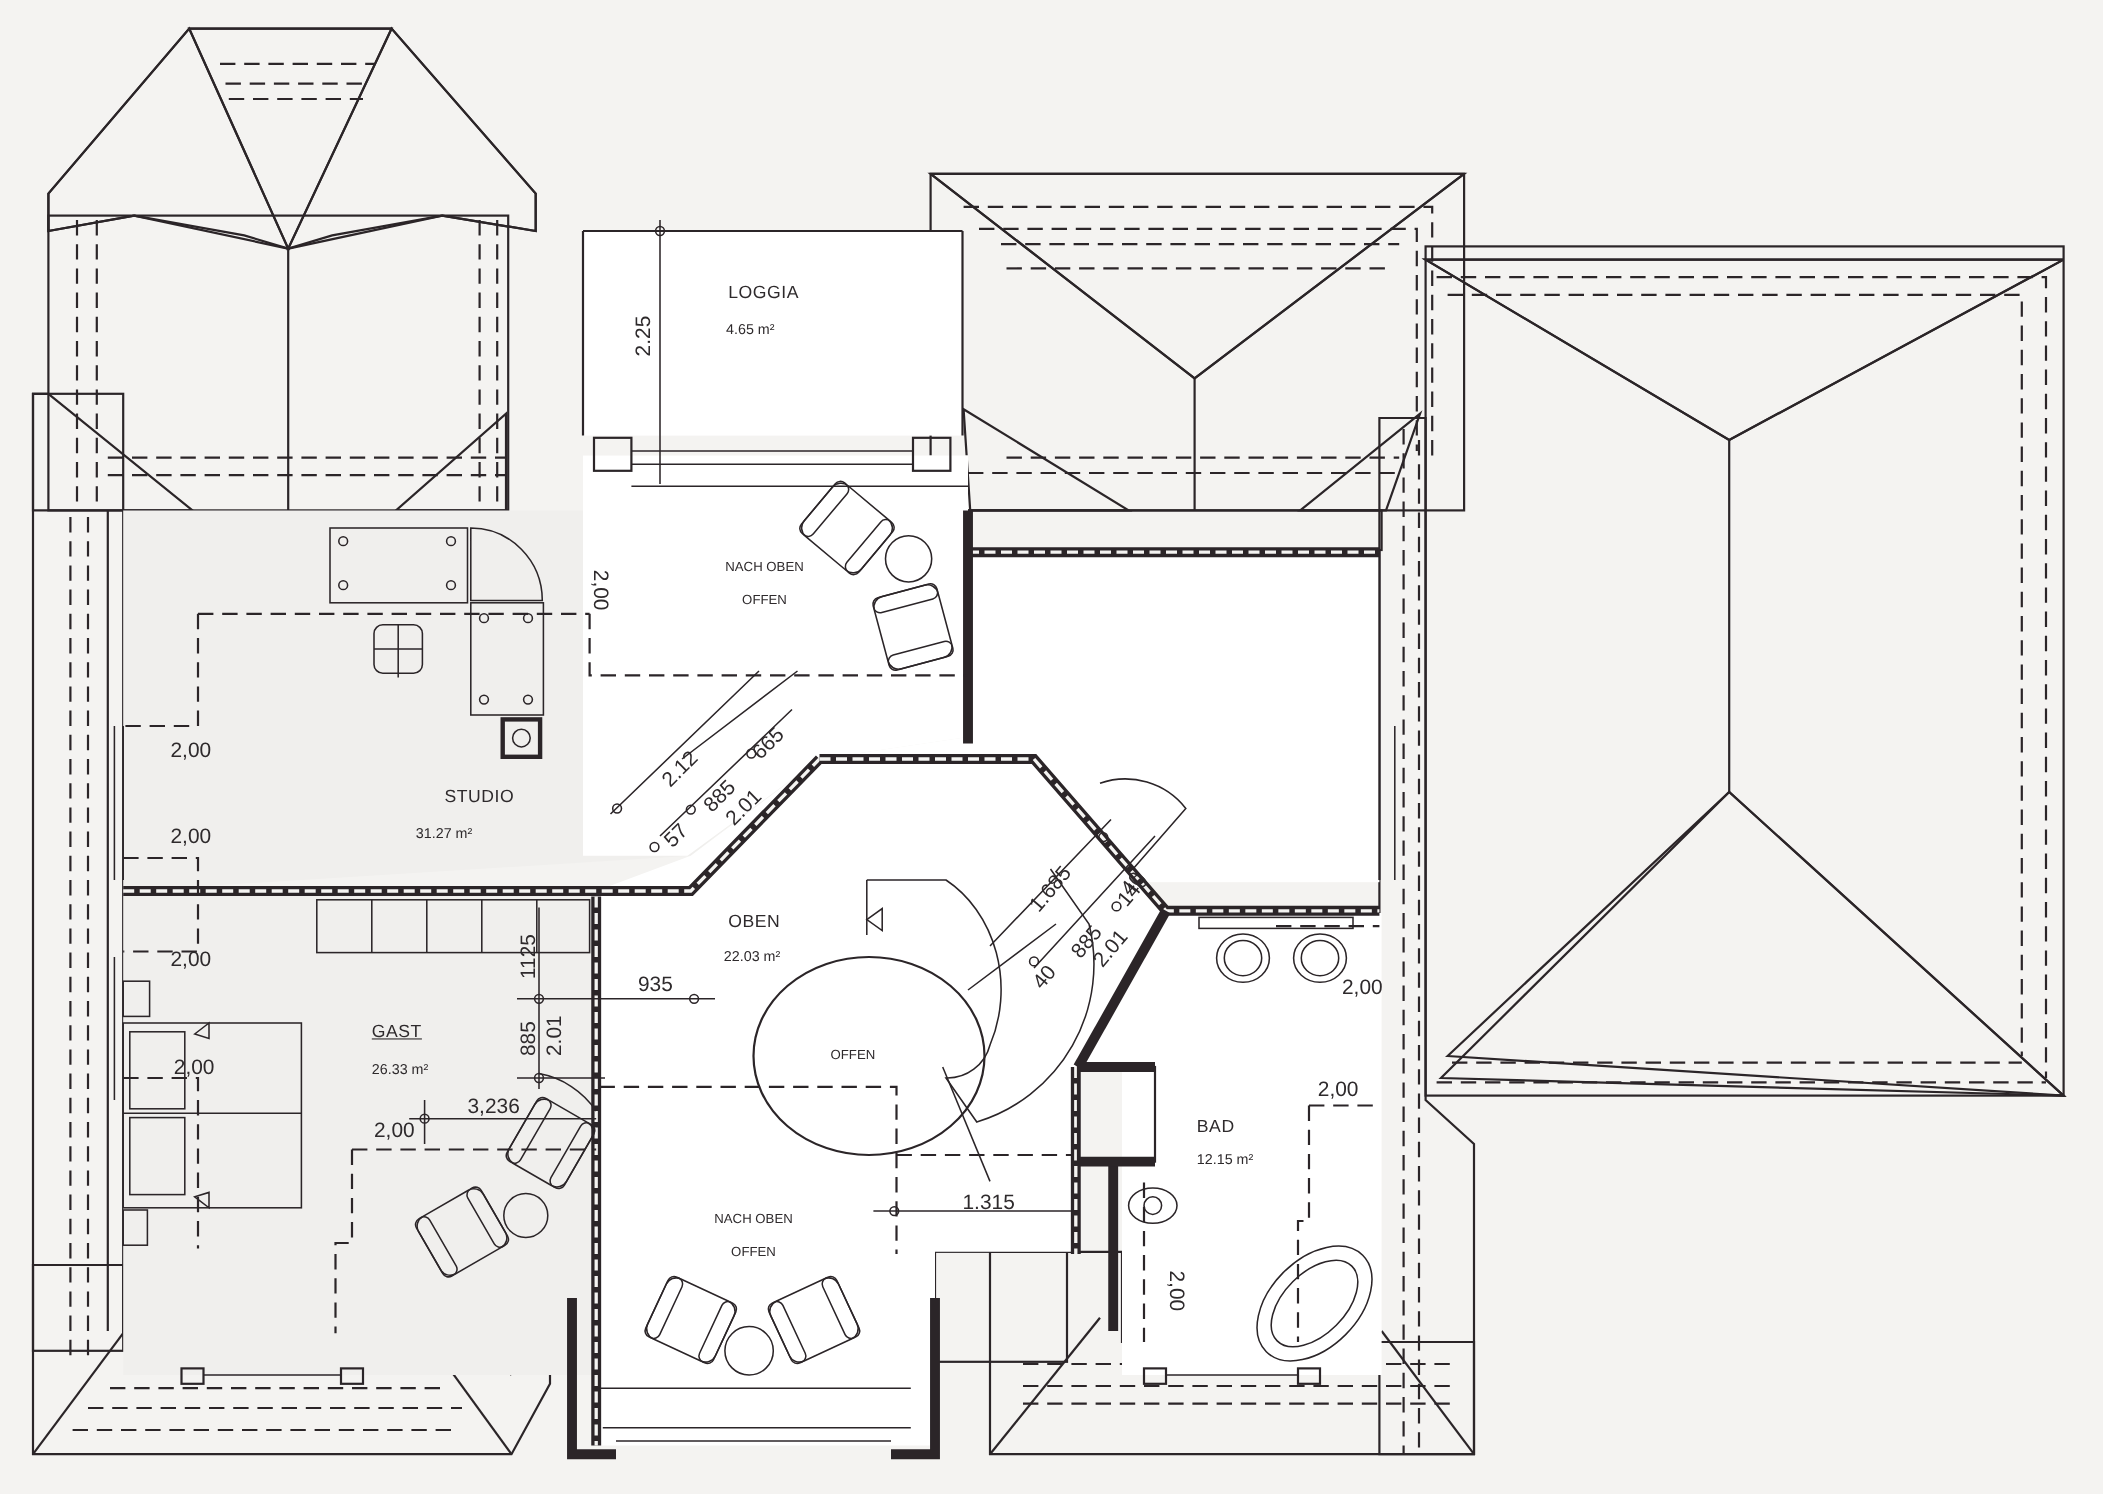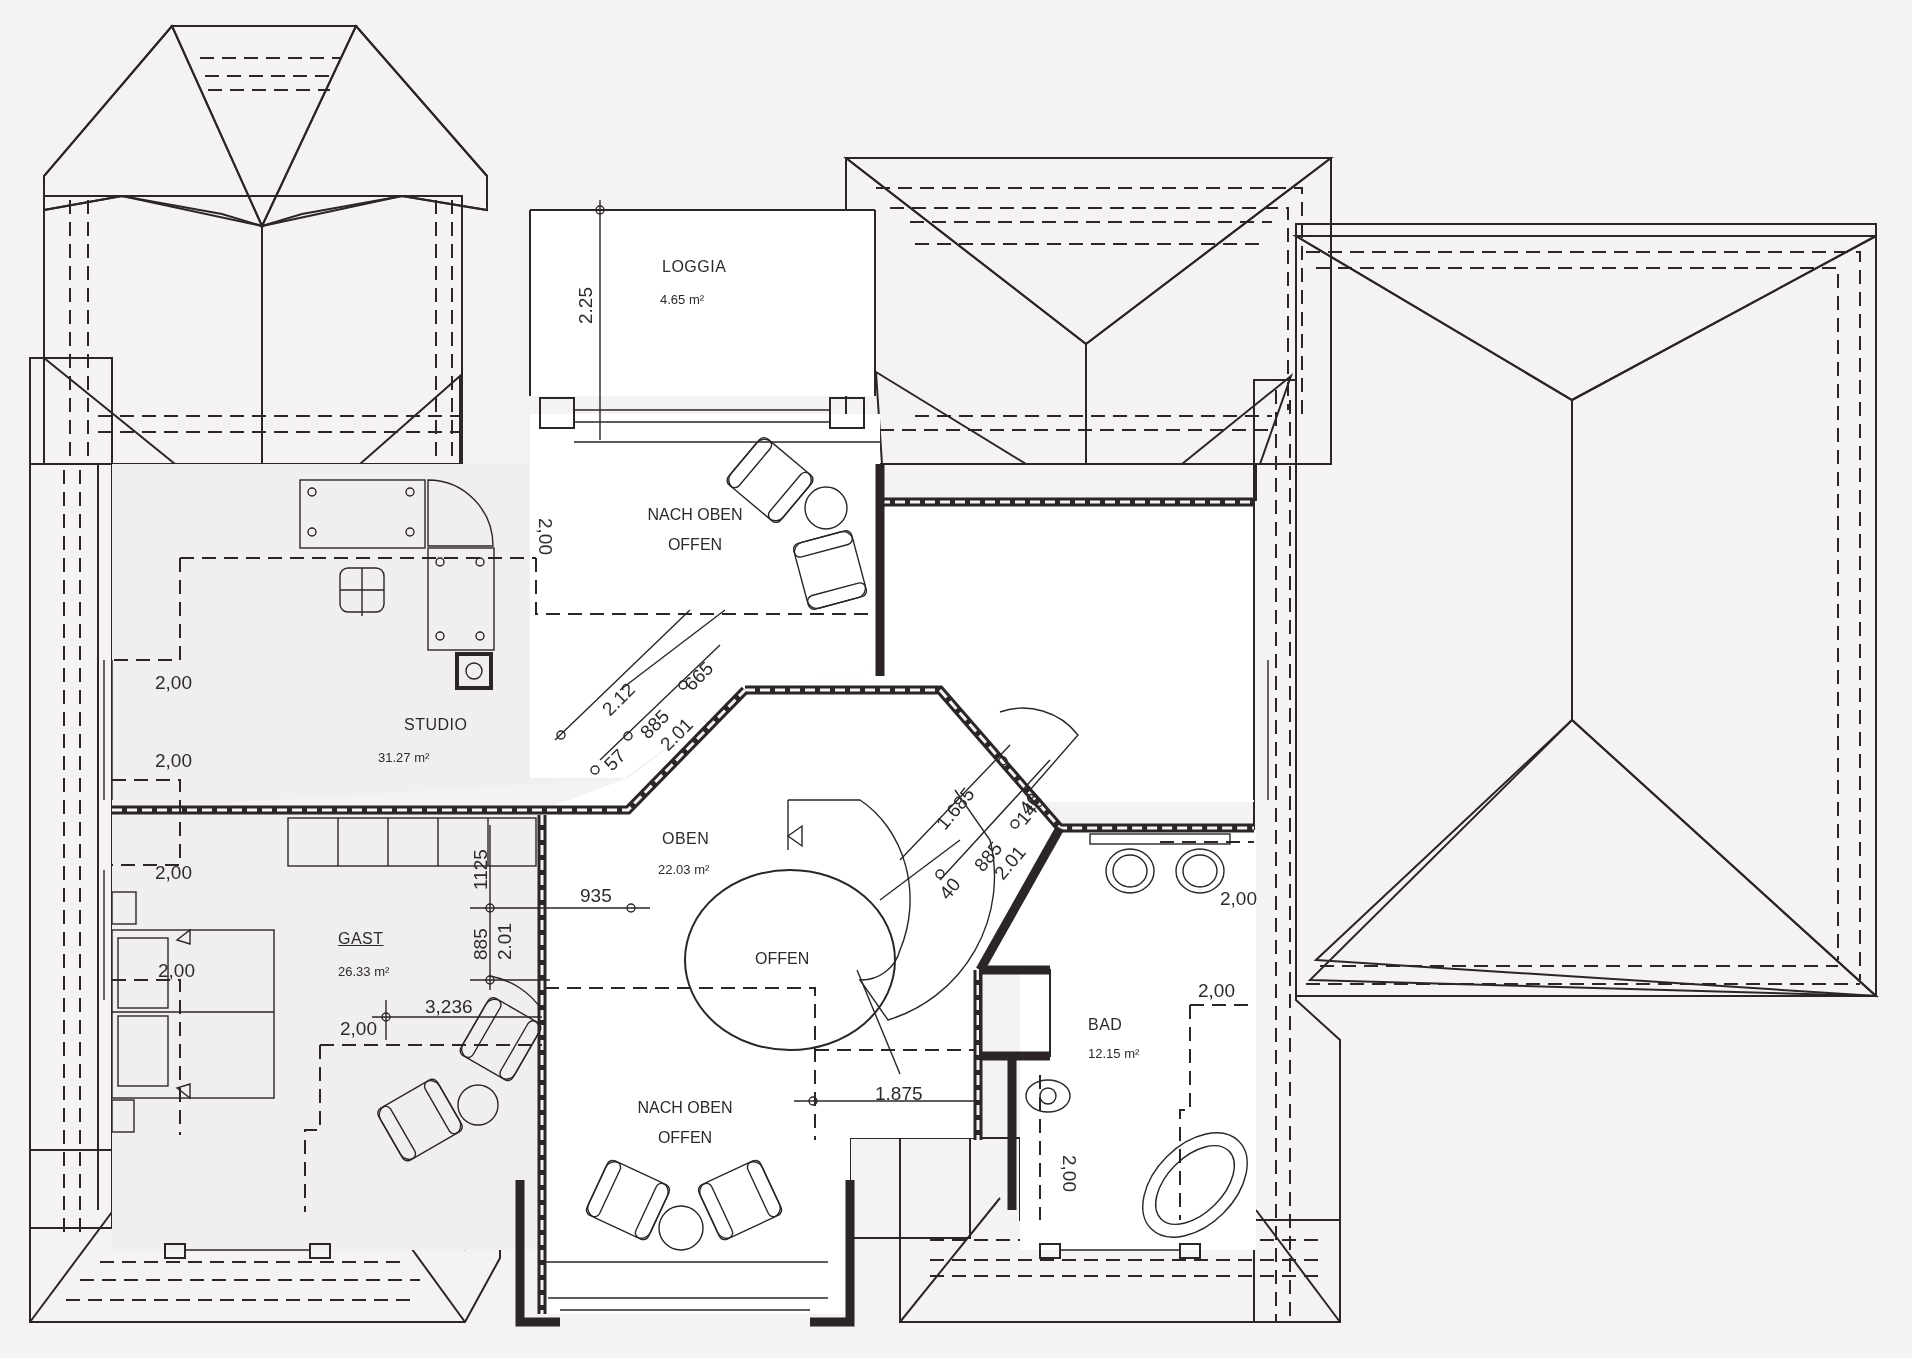--- a/index.html
+++ b/index.html
@@ -8,21 +8,21 @@
   .ln{stroke:#2b2528;stroke-width:2;fill:none;}
   .thin{stroke:#2b2528;stroke-width:1.4;fill:none;}
   .dash{stroke:#2b2528;stroke-width:2;fill:none;stroke-dasharray:14 8;}
   .wall{stroke:#2b2528;stroke-width:9;fill:none;}
   .wallin{stroke:#f4f3f1;stroke-width:3;fill:none;stroke-dasharray:10 5;}
   .room{fill:#ffffff;}
   .roomgrey{fill:#f0efed;}
   .label{position:absolute;color:#2e2a2c;white-space:nowrap;}
   .rname{font-size:16px;letter-spacing:0.5px;}
   .rarea{font-size:13px;}
-  .note{font-size:16px;text-align:center;line-height:30px;}
+  .note{font-size:12px;text-align:center;line-height:30px;}
   .dim{font-size:19px;}
   .vert{transform-origin:left top;transform:rotate(-90deg);}
   .vertcw{transform-origin:left top;transform:rotate(90deg);}
   .diag{transform-origin:left top;transform:rotate(-45deg);}
   .diag2{transform-origin:left top;transform:rotate(-50deg);}
 </style>
 </head>
 <body>
 
 <svg width="1912" height="1358" viewBox="0 0 1912 1358">
@@ -345,21 +345,21 @@
 <div class="label dim diag" style="left:680px;top:680px;">665</div>
 <div class="label dim diag" style="left:636px;top:728px;">885</div>
 <div class="label dim diag" style="left:656px;top:740px;">2.01</div>
 <div class="label dim diag" style="left:600px;top:760px;">57</div>
 
 <div class="label rname" style="left:662px;top:830px;">OBEN</div>
 <div class="label rarea" style="left:658px;top:862px;">22.03 m²</div>
 <div class="label dim" style="left:580px;top:885px;">935</div>
 
 <div class="label note" style="left:755px;top:944px;">OFFEN</div>
-<div class="label dim" style="left:875px;top:1083px;">1.875</div>
+<div class="label dim" style="left:875px;top:1083px;">1.315</div>
 
 <div class="label note" style="left:620px;top:1093px;width:130px;">
   <div>NACH OBEN</div>
   <div>OFFEN</div>
 </div>
 
 <div class="label rname" style="left:338px;top:930px;text-decoration:underline;">GAST</div>
 <div class="label rarea" style="left:338px;top:964px;">26.33 m²</div>
 <div class="label dim" style="left:155px;top:862px;">2,00</div>
 <div class="label dim" style="left:158px;top:960px;">2,00</div>

